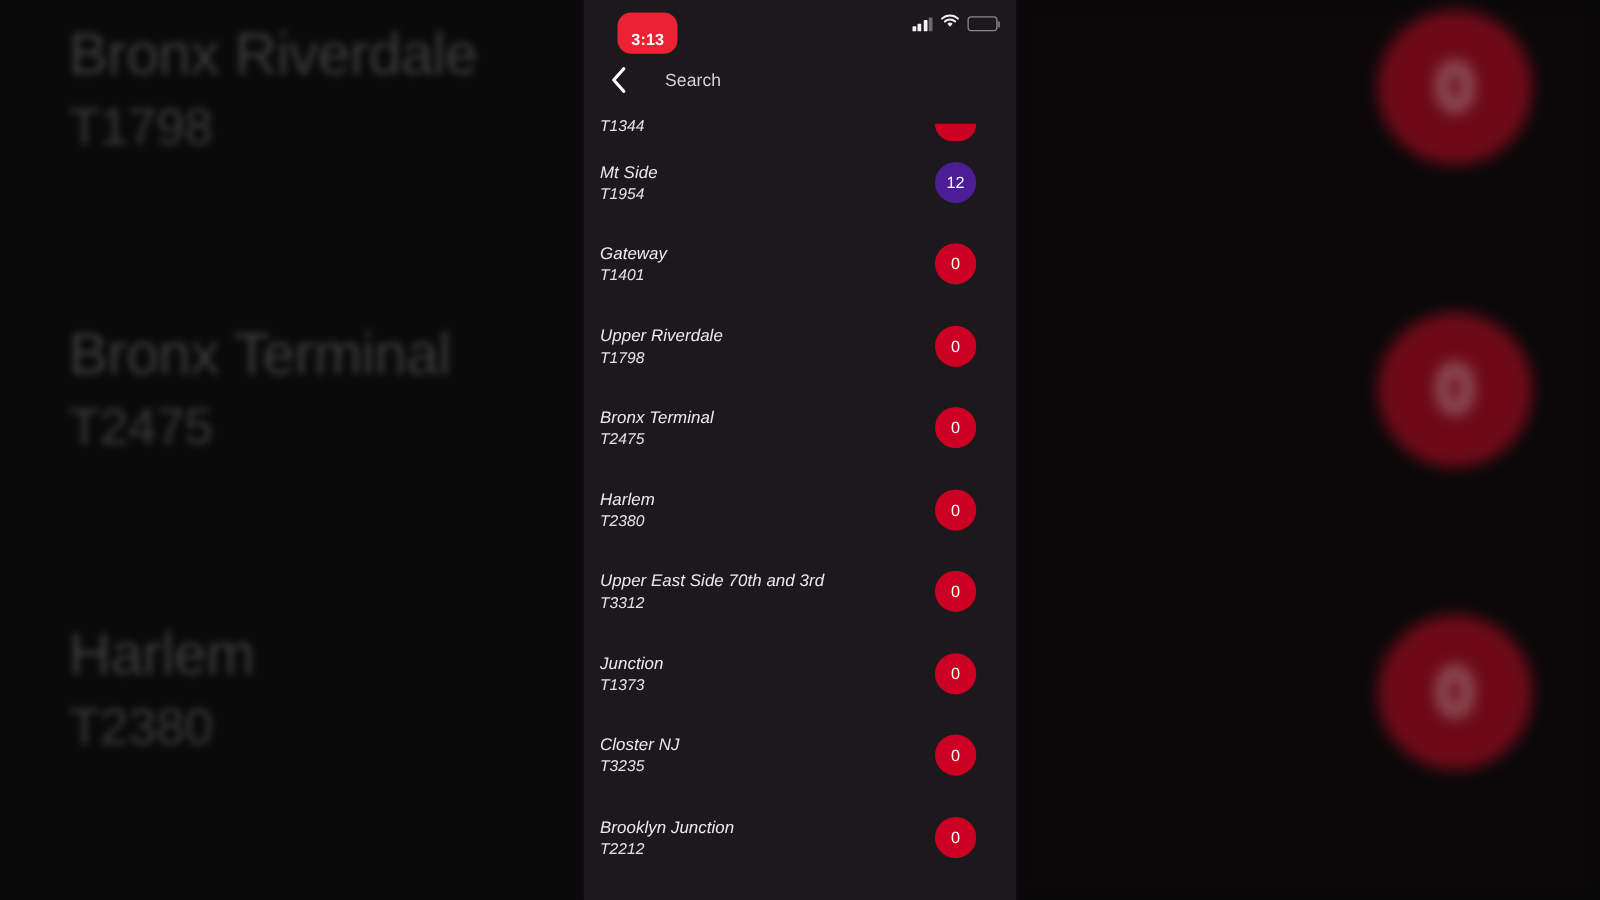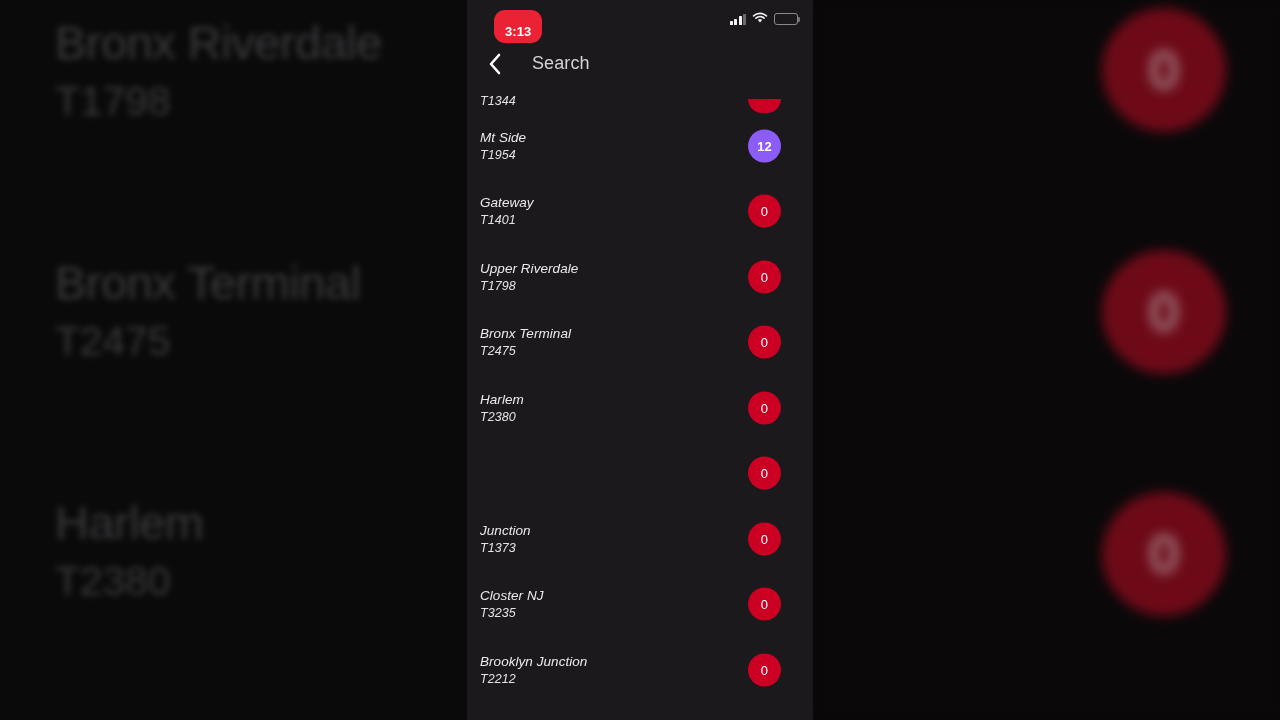--- a/index.html
+++ b/index.html
@@ -189,21 +189,21 @@
     transform: translateY(-50%);
     width: 26px;
     height: 26px;
     display: flex;
     align-items: center;
     justify-content: center;
   }
   .nav-title {
     position: absolute;
     left: 65px;
-    font-size: 18px;
+    font-size: 14px;
     color: #d4d3d6;
     letter-spacing: 0.1px;
   }
 
   
   .list {
     position: relative;
     width: 100%;
     height: 633px;
     overflow: hidden;
@@ -246,21 +246,21 @@
     height: 33px;
     border-radius: 50%;
     display: flex;
     align-items: center;
     justify-content: center;
     font-size: 13px;
     color: #ffffff;
     letter-spacing: 0.1px;
   }
   .badge.red   { background: #cc0022; }
-  .badge.green { background: #8b5cf6; font-weight: bold; }
+  .badge.green { background: #4c1d95; }
 
   
   .row.partial {
     height: 26px;
     overflow: hidden;
   }
   .row.partial .row-text {
     top: auto;
     bottom: 4px;
     transform: none;
@@ -381,20 +381,24 @@
 
       <div class="row">
         <div class="row-text">
           <div class="row-name">Harlem</div>
           <div class="row-code">T2380</div>
         </div>
         <div class="badge red">0</div>
       </div>
 
       <div class="row">
+        <div class="row-text">
+          <div class="row-name">Upper East Side 70th and 3rd</div>
+          <div class="row-code">T3312</div>
+        </div>
         <div class="badge red">0</div>
       </div>
 
       <div class="row">
         <div class="row-text">
           <div class="row-name">Junction</div>
           <div class="row-code">T1373</div>
         </div>
         <div class="badge red">0</div>
       </div>

